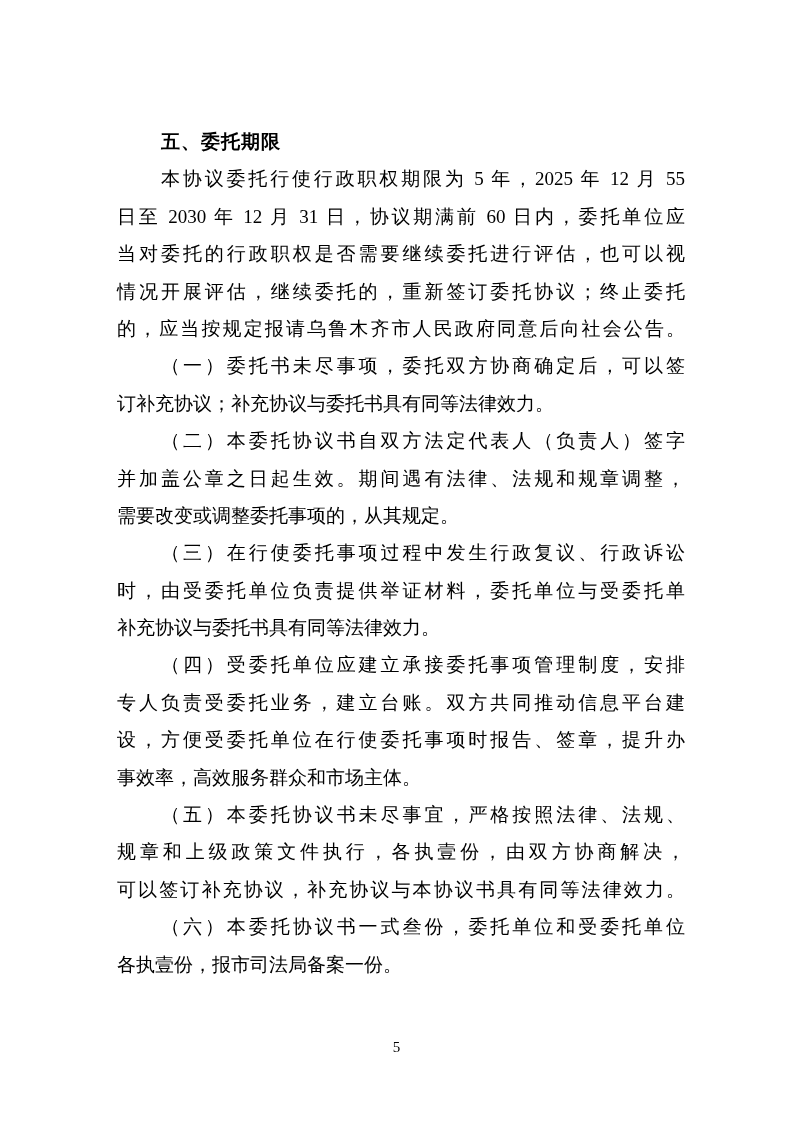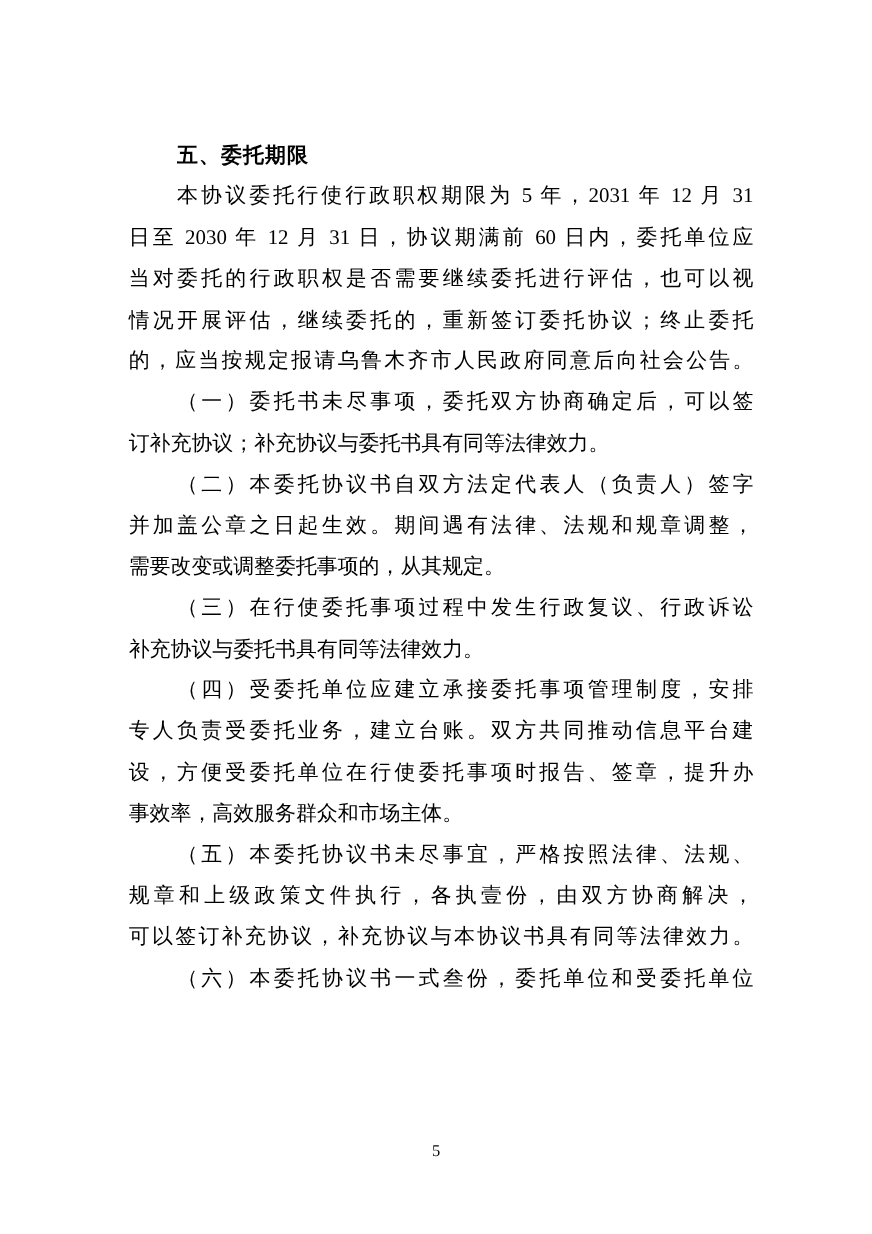--- a/index.html
+++ b/index.html
@@ -57,37 +57,39 @@
     color: #000000;
   }
 </style>
 </head>
 <body>
 
 <div class="page">
 
   <div class="content">
     <div class="line heading">五、委托期限</div>
-    <div class="line first">本协议委托行使行政职权期限为 5 年，2031 年 12 月 31</div>
+    <div class="line first">本协议委托行使行政职权期限为 5 年，2025 年 12 月 55</div>
     <div class="line full">日至 2030 年 12 月 31 日，协议期满前 60 日内，委托单位应</div>
     <div class="line full">当对委托的行政职权是否需要继续委托进行评估，也可以视</div>
     <div class="line full">情况开展评估，继续委托的，重新签订委托协议；终止委托</div>
     <div class="line full">的，应当按规定报请乌鲁木齐市人民政府同意后向社会公告。</div>
     <div class="line first">（一）委托书未尽事项，委托双方协商确定后，可以签</div>
     <div class="line">订补充协议；补充协议与委托书具有同等法律效力。</div>
     <div class="line first">（二）本委托协议书自双方法定代表人（负责人）签字</div>
     <div class="line full">并加盖公章之日起生效。期间遇有法律、法规和规章调整，</div>
     <div class="line">需要改变或调整委托事项的，从其规定。</div>
     <div class="line first">（三）在行使委托事项过程中发生行政复议、行政诉讼</div>
+    <div class="line full">时，由受委托单位负责提供举证材料，委托单位与受委托单</div>
     <div class="line">补充协议与委托书具有同等法律效力。</div>
     <div class="line first">（四）受委托单位应建立承接委托事项管理制度，安排</div>
     <div class="line full">专人负责受委托业务，建立台账。双方共同推动信息平台建</div>
     <div class="line full">设，方便受委托单位在行使委托事项时报告、签章，提升办</div>
     <div class="line">事效率，高效服务群众和市场主体。</div>
     <div class="line first">（五）本委托协议书未尽事宜，严格按照法律、法规、</div>
     <div class="line full">规章和上级政策文件执行，各执壹份，由双方协商解决，</div>
     <div class="line full">可以签订补充协议，补充协议与本协议书具有同等法律效力。</div>
     <div class="line first">（六）本委托协议书一式叁份，委托单位和受委托单位</div>
+    <div class="line">各执壹份，报市司法局备案一份。</div>
   </div>
 
   <div class="page-number">5</div>
 
 </div>
 
 </body></html>

